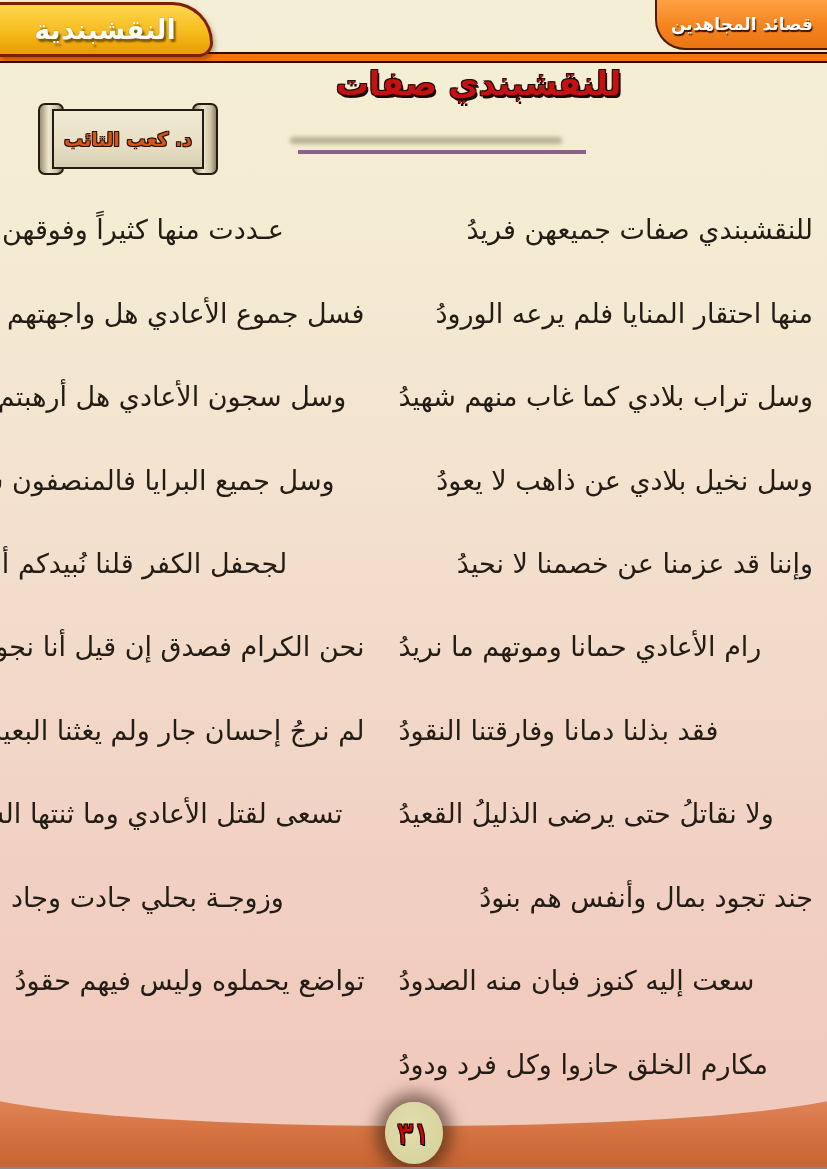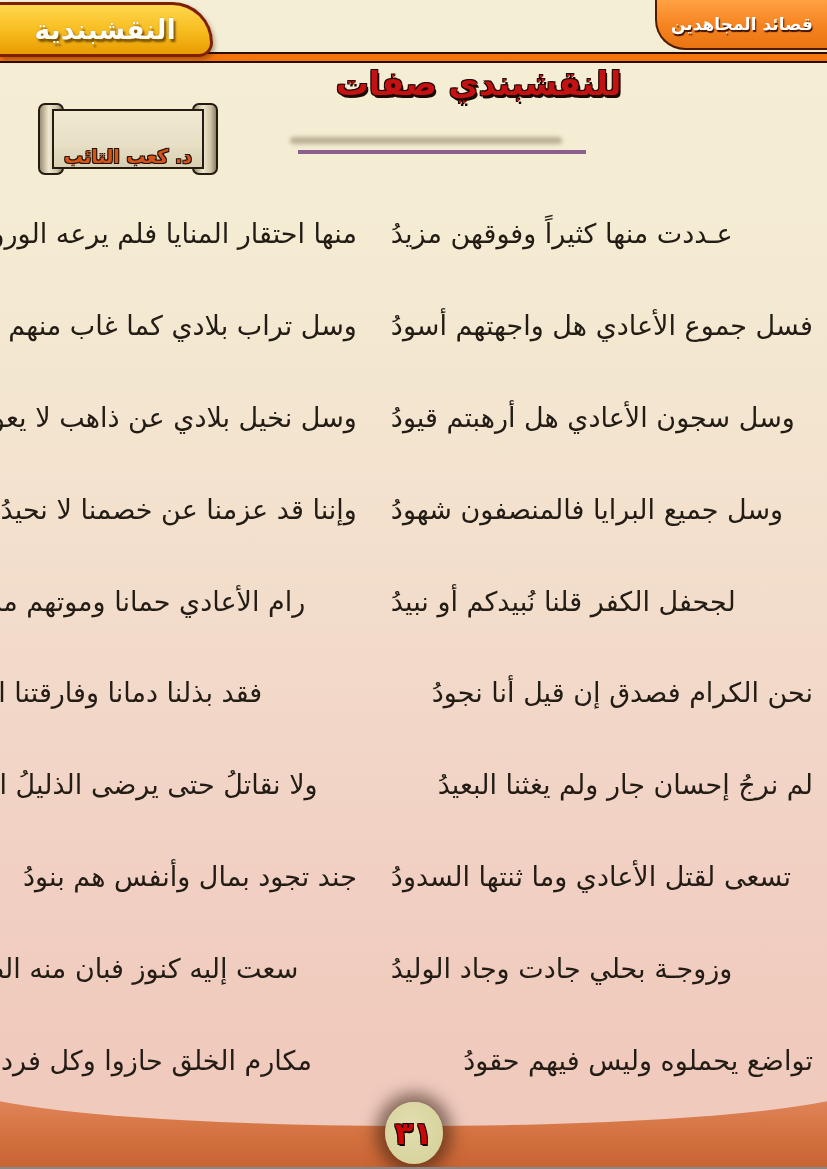--- a/index.html
+++ b/index.html
@@ -88,21 +88,21 @@
     position: absolute; top: 0; bottom: 0; width: 26px;
     background: linear-gradient(90deg, #9C8F72 0%, #EFE8D0 40%, #CFC5A6 75%, #8E8166 100%);
     border: 2px solid #241C12; border-radius: 7px;
   }
   .scroll-roll.left  { left: 0; }
   .scroll-roll.right { right: 0; }
   .scroll-body {
     position: absolute; left: 14px; right: 14px; top: 6px; bottom: 6px;
     background: linear-gradient(180deg, #F0EAD2 0%, #E7DFC6 60%, #D8CFB2 100%);
     border: 2px solid #241C12;
-    display: flex; align-items: flex-end; justify-content: center;
+    display: flex; align-items: center; justify-content: center;
   }
   .author-name {
     direction: rtl;
     font-size: 19px; font-weight: bold;
     color: #D4551A;
     text-shadow: 1px 1px 0 #241000, -1px -1px 0 #241000,
                  1px -1px 0 #241000, -1px 1px 0 #241000;
   }
 
   
@@ -137,21 +137,21 @@
   }
   .page-number-badge {
     position: absolute; left: 50%; bottom: 3px; transform: translateX(-50%);
     width: 58px; height: 62px;
     background: radial-gradient(ellipse at 45% 40%, #E2DEB0 0%, #D8D49E 70%, #CCC890 100%);
     border-radius: 50%;
     box-shadow: 0 0 16px 9px rgba(45,25,12,0.55);
     display: flex; align-items: center; justify-content: center;
   }
   .page-number {
-    font-size: 31px; font-weight: bold; color: #CC0707;
+    font-size: 31px; font-weight: normal; color: #CC0707;
     text-shadow: 1px 2px 0 #1A0000, -1px -1px 0 #1A0000,
                  1px -1px 0 #1A0000, -1px 1px 0 #1A0000;
   }
 </style>
 </head>
 <body>
 
 <div class="page">
 
   <div class="top-stripe"></div>
@@ -172,20 +172,21 @@
 
   <div class="author-scroll">
     <div class="scroll-roll left"></div>
     <div class="scroll-roll right"></div>
     <div class="scroll-body">
       <span class="author-name">د. كعب التائب</span>
     </div>
   </div>
 
   <div class="poem">
+    <div class="hemistich first">للنقشبندي صفات جميعهن فريدُ</div>
     <div class="hemistich second">عـددت منها كثيراً وفوقهن مزيدُ</div>
     <div class="hemistich first">منها احتقار المنايا فلم يرعه الورودُ</div>
     <div class="hemistich second">فسل جموع الأعادي هل واجهتهم أسودُ</div>
     <div class="hemistich first">وسل تراب بلادي كما غاب منهم شهيدُ</div>
     <div class="hemistich second">وسل سجون الأعادي هل أرهبتم قيودُ</div>
     <div class="hemistich first">وسل نخيل بلادي عن ذاهب لا يعودُ</div>
     <div class="hemistich second">وسل جميع البرايا فالمنصفون شهودُ</div>
     <div class="hemistich first">وإننا قد عزمنا عن خصمنا لا نحيدُ</div>
     <div class="hemistich second">لجحفل الكفر قلنا نُبيدكم أو نبيدُ</div>
     <div class="hemistich second">رام الأعادي حمانا وموتهم ما نريدُ</div>

